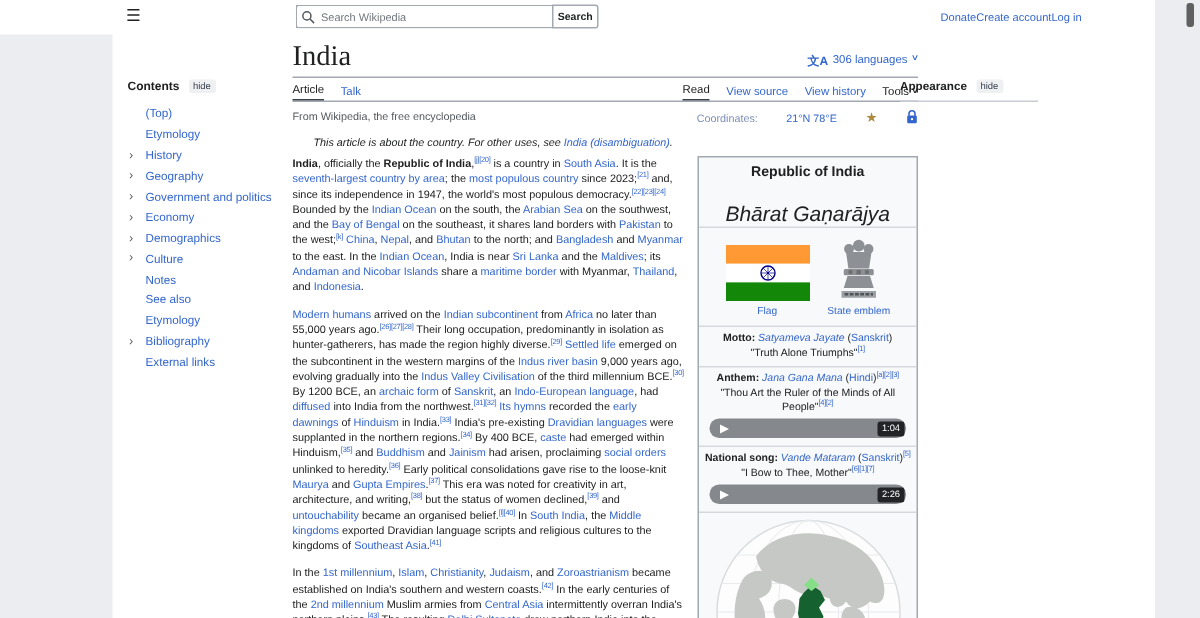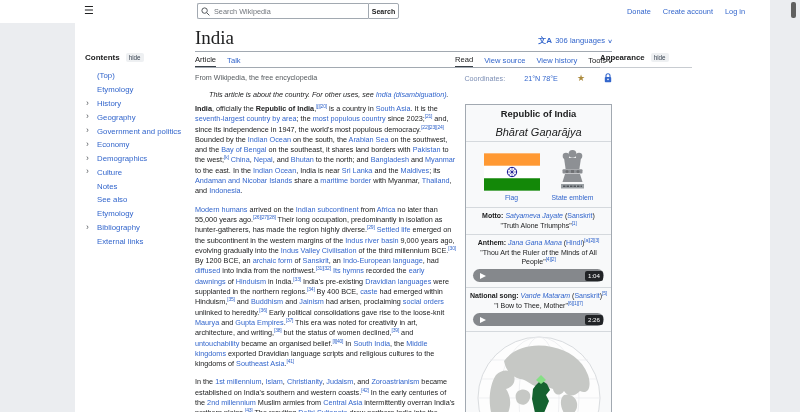--- a/index.html
+++ b/index.html
@@ -16,21 +16,21 @@
   .wordmark{font-family:"Liberation Serif",serif;font-size:10px;letter-spacing:.4px;color:#101418}
   .tagline{font-size:4.6px;color:#54595d;margin-top:1.5px;letter-spacing:.2px}
   .search{position:absolute;left:197px;top:3px;display:flex;height:16px}
   .search input{width:152px;height:14px;border:1px solid #a2a9b1;border-right:none;
     border-radius:2px 0 0 2px;font-size:7.3px;padding:0 2px 0 16px;outline:none;color:#202122;
     font-family:"Liberation Sans",sans-serif}
   .search input::placeholder{color:#72777d}
   .mag{position:absolute;left:4px;top:4px}
   .search button{width:31px;height:16px;border:1px solid #a2a9b1;background:#fff;border-radius:0 2px 2px 0;
     font-size:7px;font-weight:bold;color:#202122;padding:0;font-family:"Liberation Sans",sans-serif;cursor:pointer}
-  .hdr-links{position:absolute;left:627px;top:7px;display:flex;gap:12px;font-size:7.4px;white-space:nowrap}
+  .hdr-links{position:absolute;left:627px;top:7px;display:flex;gap:0;font-size:7.4px;white-space:nowrap}
   .hdr-links a{color:#3366cc;text-decoration:none;cursor:pointer}
   .ellipsis{position:absolute;left:787px;top:3px;font-size:10px;color:#202122;z-index:7;cursor:pointer}
   .scroll-thumb{position:absolute;left:791px;top:2px;width:5px;height:16px;background:#606060;border-radius:2px;z-index:7}
 
   
   .toc{position:absolute;left:85px;top:53px;width:106px;z-index:3}
   .toc-head{display:flex;align-items:flex-start;gap:6px}
   .toc-title{font-size:8px;font-weight:bold;color:#202122}
   .pill{background:#eef0f2;border-radius:2px;font-size:6.3px;color:#36414f;padding:1px 3px;cursor:pointer}
   .toc ol{list-style:none;margin:7px 0 0 0;padding:0;font-size:7.8px}
@@ -40,21 +40,21 @@
   
   .appearance{position:absolute;left:600px;top:53px;width:92px;display:flex;align-items:center;gap:6px;
     border-bottom:1px solid #c8ccd1;padding-bottom:5px;z-index:3}
   .ap-title{font-size:7.8px;font-weight:bold}
 
   
   .content{position:absolute;left:195px;top:27px;width:417px;z-index:2}
   .title-row{display:flex;justify-content:space-between;align-items:flex-end;border-bottom:1px solid #a2a9b1;
     padding-bottom:2px}
   h1{font-family:"Liberation Serif",serif;font-size:19px;font-weight:normal;margin:0;line-height:22px}
-  .lang-btn{font-size:7.6px;color:#3366cc;display:flex;align-items:center;gap:3px;margin-bottom:3px;cursor:pointer}
+  .lang-btn{font-size:7.6px;color:#3366cc;display:flex;gap:3px;margin-bottom:3px;cursor:pointer}
   .lang-ico{font-size:8px;font-weight:bold}
   .caret{font-size:5.5px;color:inherit;transform:scaleX(1.4)}
   .tabs-row{display:flex;justify-content:space-between;border-bottom:1px solid #a2a9b1;height:15px;
     align-items:flex-end;font-size:7.6px}
   .tabs-left,.tabs-right{display:flex;gap:11px;align-items:flex-end}
   .tab{padding-bottom:2px;cursor:pointer}
   .tab.link{color:#3366cc}
   .tab.active{color:#202122;border-bottom:1.5px solid #3a4149}
   .tab.plain{color:#202122;display:flex;gap:2px;align-items:center}
   .sub-row{display:flex;justify-content:space-between;margin-top:5px;font-size:7.2px;color:#54595d}
@@ -69,21 +69,21 @@
   .seg-i{font-style:italic}
   .seg-a{color:#3366cc;cursor:pointer}
   .seg-ai{color:#3366cc;font-style:italic;cursor:pointer}
   .seg-sup{color:#3366cc;font-size:5px;vertical-align:3px;letter-spacing:-.2px;line-height:0;cursor:pointer}
 
   
   .infobox{float:right;width:145px;margin:0 0 6px 9px;border:1px solid #a2a9b1;background:#f8f9fa;
     font-size:7px;text-align:center;color:#202122}
   .ib-head{padding:4px 3px 3px}
   .ib-title{font-size:9.4px;font-weight:bold}
-  .ib-native{font-size:11px;font-style:italic;margin-top:8px}
+  .ib-native{font-size:14px;font-style:italic;margin-top:18px}
   .ib-images{display:flex;justify-content:center;align-items:flex-end;gap:12px;padding:5px 3px 4px;
     border-top:1px solid #d5d9dd}
   .ib-img-col{display:flex;flex-direction:column;align-items:center;gap:2px}
   .ib-cap{color:#3366cc;font-size:6.8px;text-decoration:none;cursor:pointer}
   .ib-sect{border-top:1px solid #d5d9dd;padding:3.5px 4px;line-height:9.4px}
   .player{height:13px;background:#85888c;border-radius:7px;margin:3px 3px 1px;display:flex;align-items:center;cursor:pointer}
   .play{width:0;height:0;border-top:3.5px solid transparent;border-bottom:3.5px solid transparent;
     border-left:6px solid #fff;margin-left:7px}
   .time{margin-left:auto;background:#212326;color:#fff;font-size:6.2px;padding:2px 3px;border-radius:2px;
     margin-right:1px;line-height:1}

